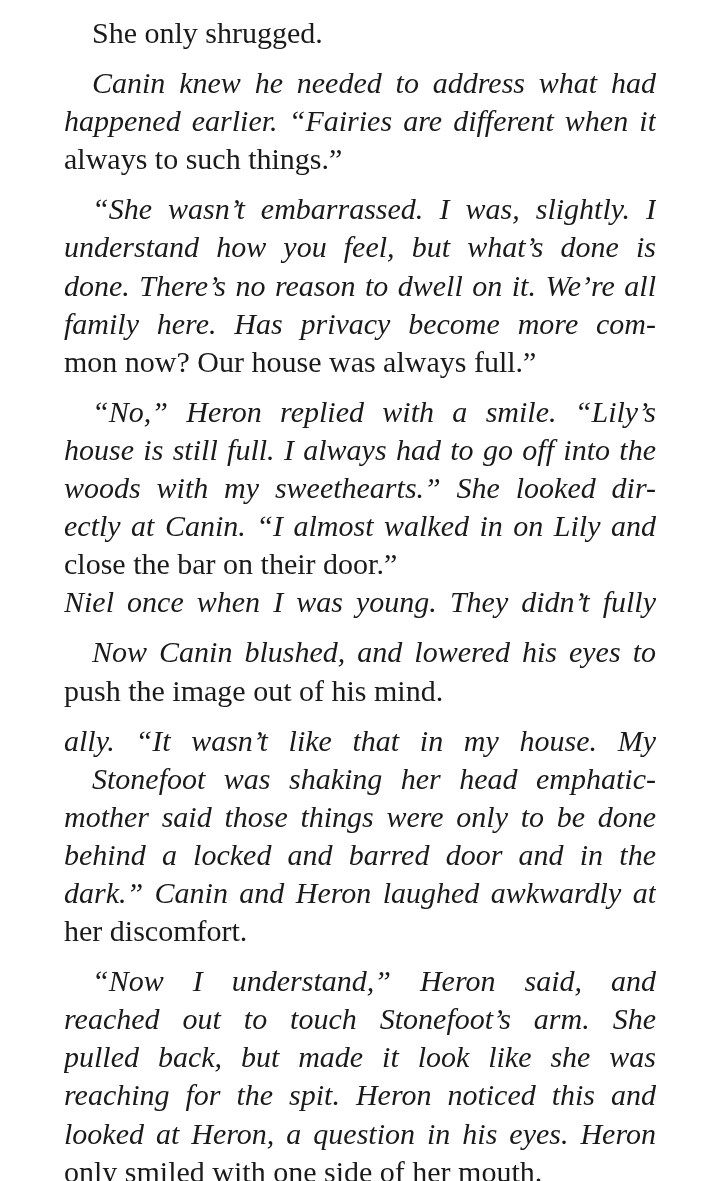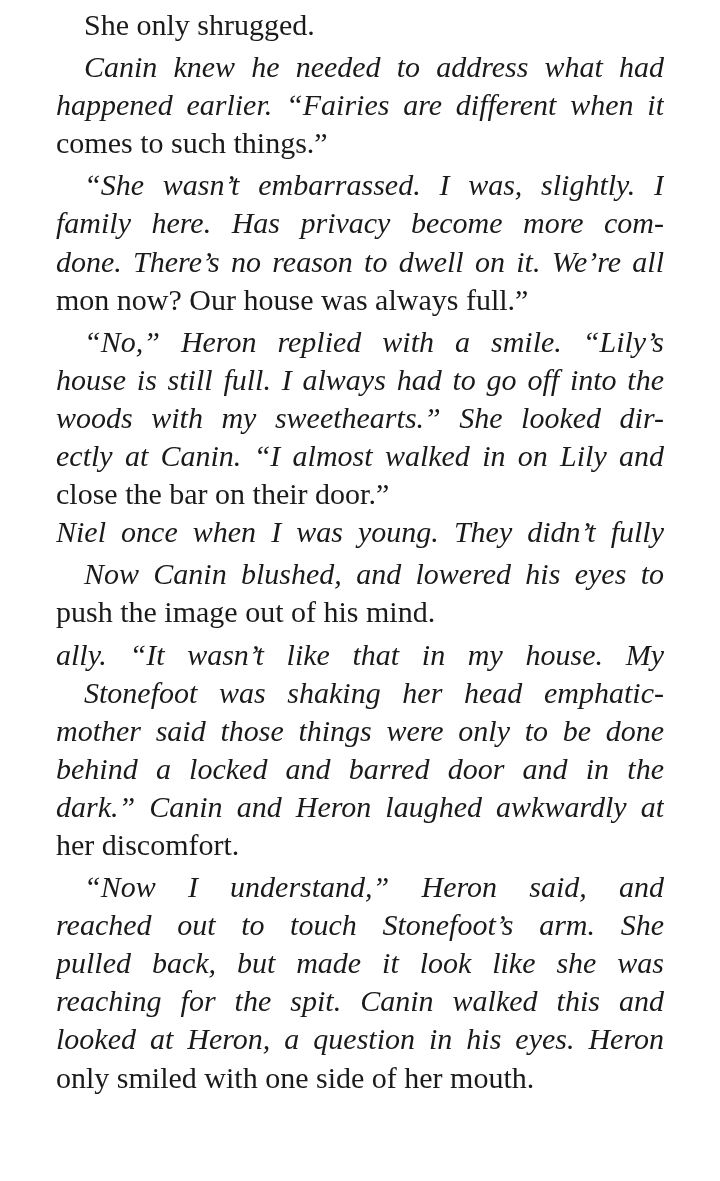--- a/index.html
+++ b/index.html
@@ -22,21 +22,21 @@
     left: 52px;
     top: 2px;
     width: 616px;
     font-family: "Liberation Serif", "DejaVu Serif", serif;
     font-size: 30px;
     line-height: 38.1px;
     color: #1a1a1a;
     text-rendering: optimizeLegibility;
   }
   .para {
-    margin: 4px;
+    margin: 12px;
     padding: 0;
   }
   .line {
     text-align: justify;
     white-space: normal;
     overflow: hidden;
     height: 38.1px;
   }
   .line.just {
     text-align-last: justify;
@@ -50,26 +50,27 @@
 <body style="background: rgb(255, 255, 255);">
 
 <div class="page">
   <div class="text-column" style="color: rgb(26, 26, 26);">
       <div class="para">
         <div class="line indent">She only shrugged.</div>
       </div>
       <div class="para">
         <div class="line indent just">Canin knew he needed to address what had</div>
         <div class="line just">happened earlier. “Fairies are different when it</div>
-        <div class="line">comes to such things.”</div>
+        <div class="line">always to such things.”</div>
       </div>
       <div class="para">
         <div class="line indent just">“She wasn’t embarrassed. I was, slightly. I</div>
+        <div class="line just">understand how you feel, but what’s done is</div>
+        <div class="line just">done. There’s no reason to dwell on it. We’re all</div>
         <div class="line just">family here. Has privacy become more com-</div>
-        <div class="line just">done. There’s no reason to dwell on it. We’re all</div>
         <div class="line">mon now? Our house was always full.”</div>
       </div>
       <div class="para">
         <div class="line indent just">“No,” Heron replied with a smile. “Lily’s</div>
         <div class="line just">house is still full. I always had to go off into the</div>
         <div class="line just">woods with my sweethearts.” She looked dir-</div>
         <div class="line just">ectly at Canin. “I almost walked in on Lily and</div>
         <div class="line">close the bar on their door.”</div>
         <div class="line just">Niel once when I was young. They didn’t fully</div>
       </div>
@@ -82,18 +83,18 @@
         <div class="line indent just">Stonefoot was shaking her head emphatic-</div>
         <div class="line just">mother said those things were only to be done</div>
         <div class="line just">behind a locked and barred door and in the</div>
         <div class="line just">dark.” Canin and Heron laughed awkwardly at</div>
         <div class="line">her discomfort.</div>
       </div>
       <div class="para">
         <div class="line indent just">“Now I understand,” Heron said, and</div>
         <div class="line just">reached out to touch Stonefoot’s arm. She</div>
         <div class="line just">pulled back, but made it look like she was</div>
-        <div class="line just">reaching for the spit. Canin walked this and</div>
+        <div class="line just">reaching for the spit. Heron noticed this and</div>
         <div class="line just">looked at Heron, a question in his eyes. Heron</div>
         <div class="line">only smiled with one side of her mouth.</div>
       </div>
     </div>
 </div>
 
 </body></html>

